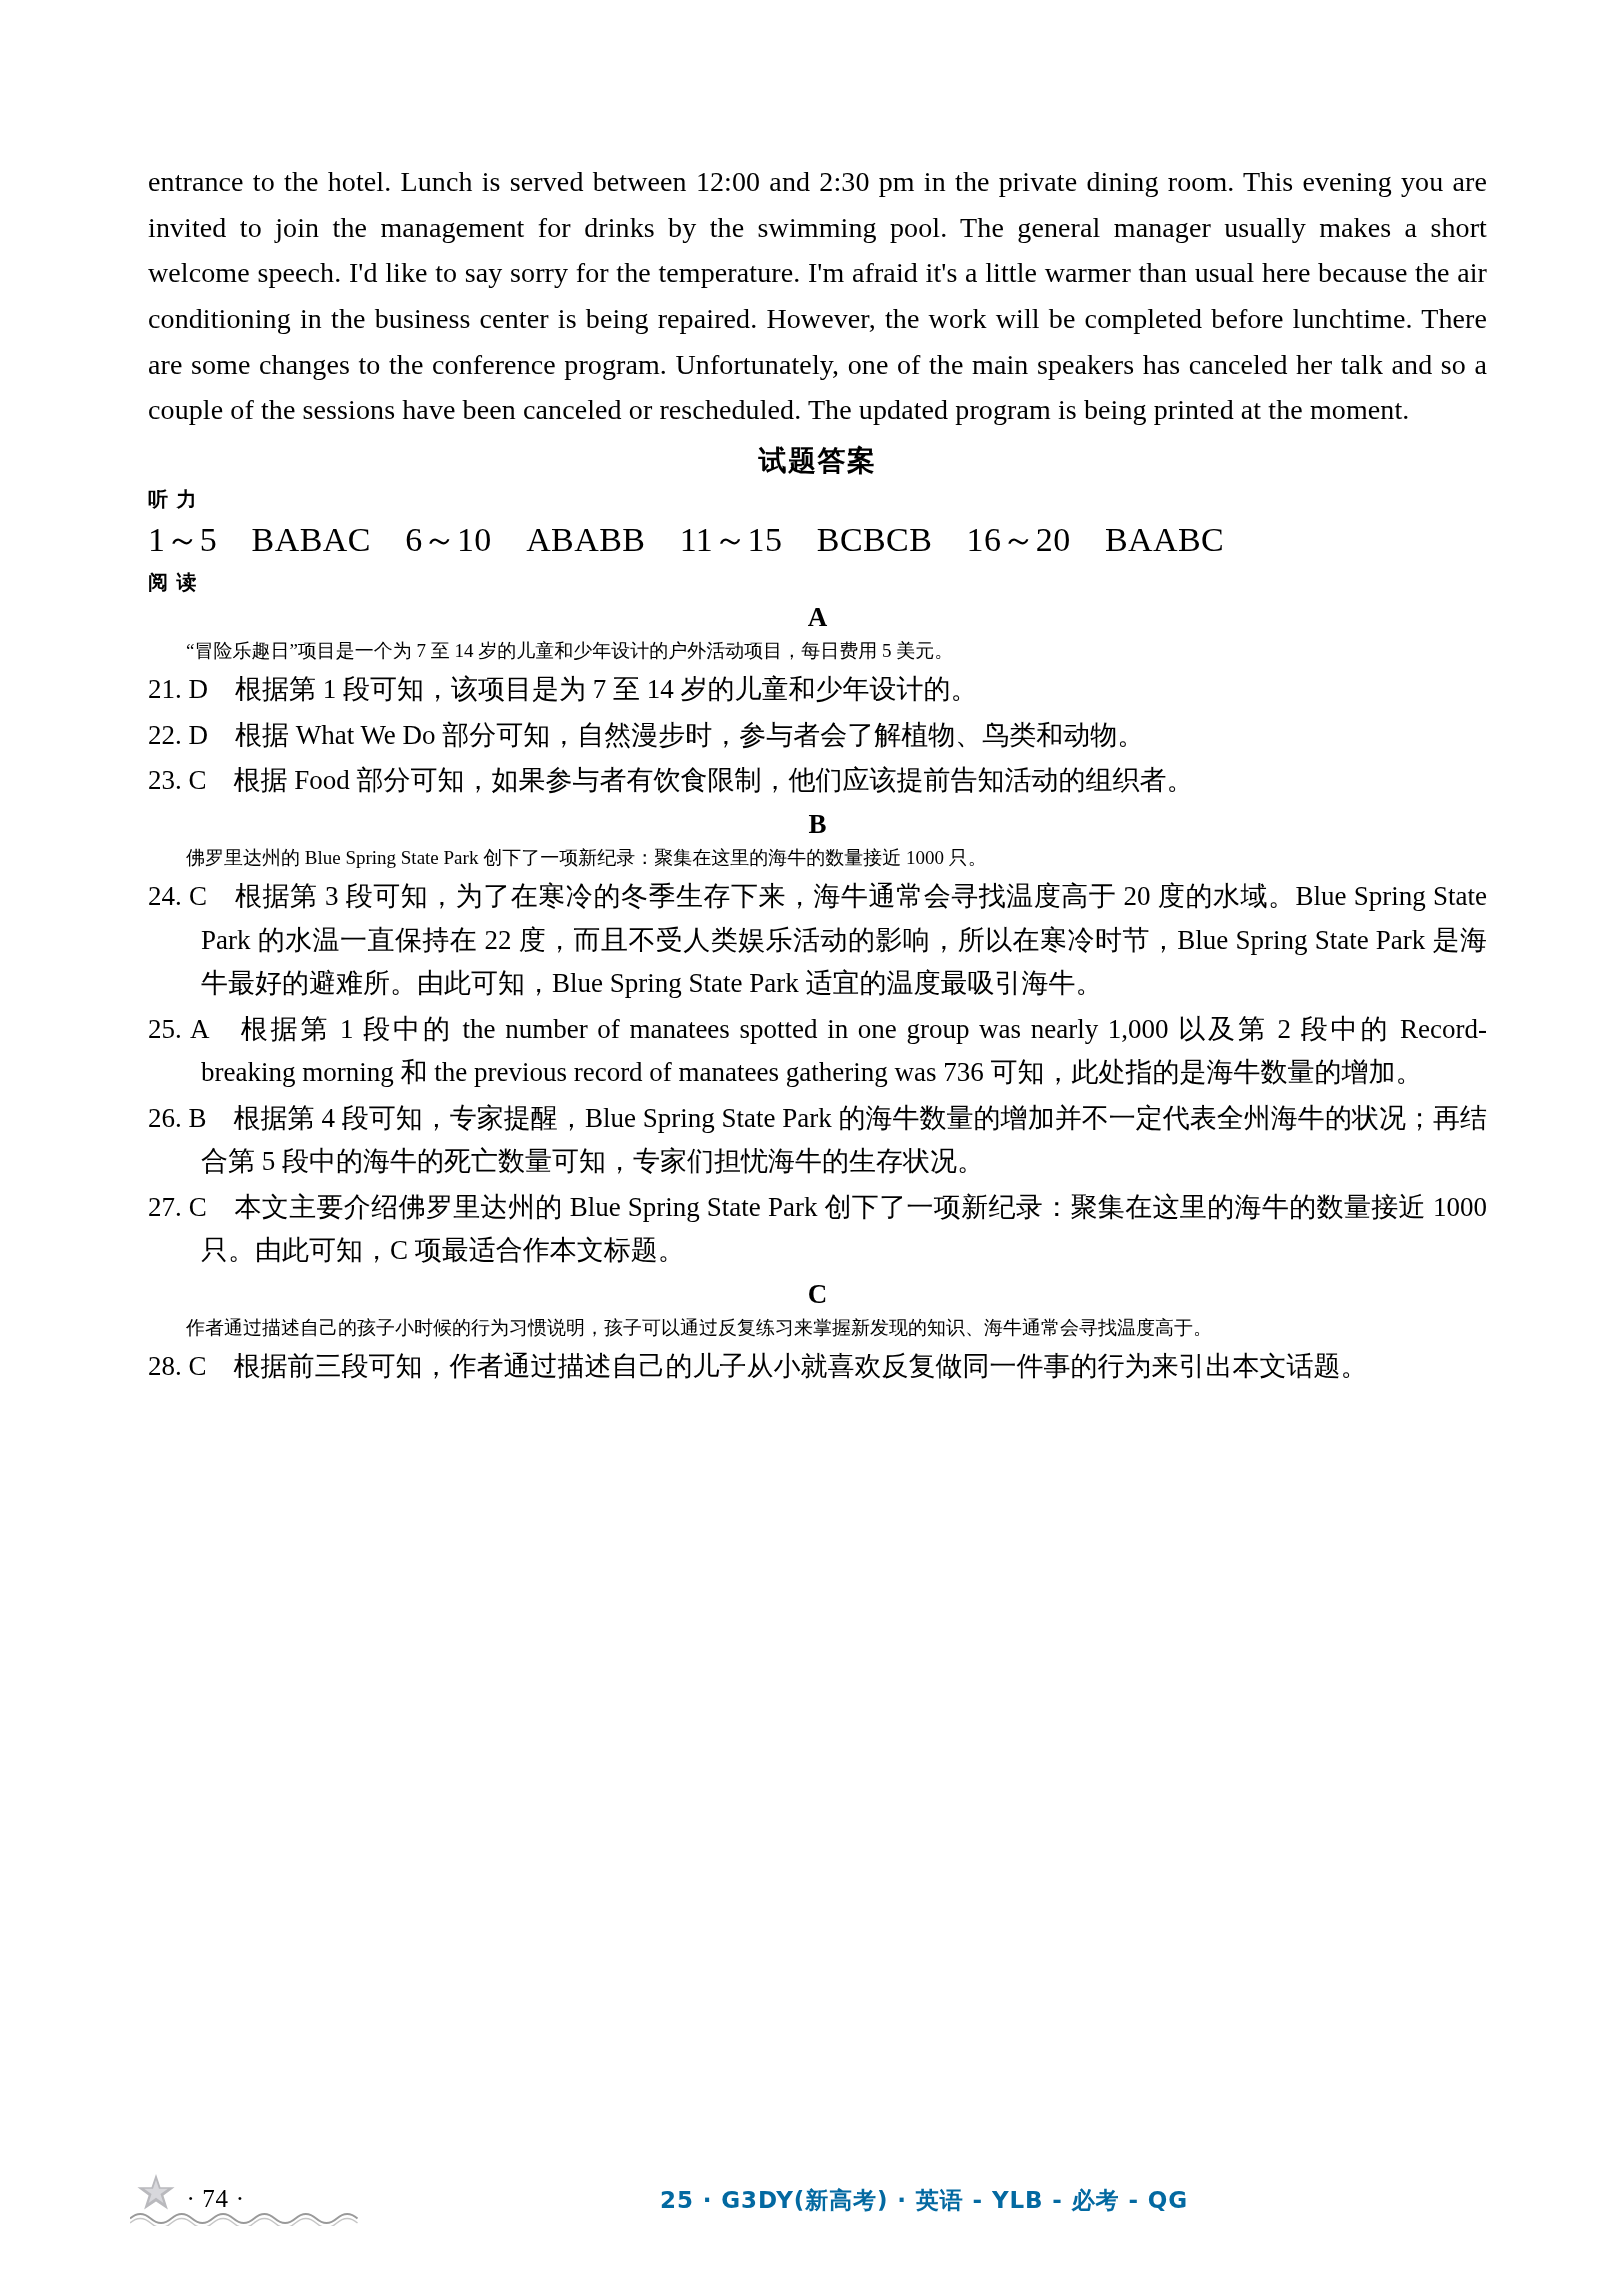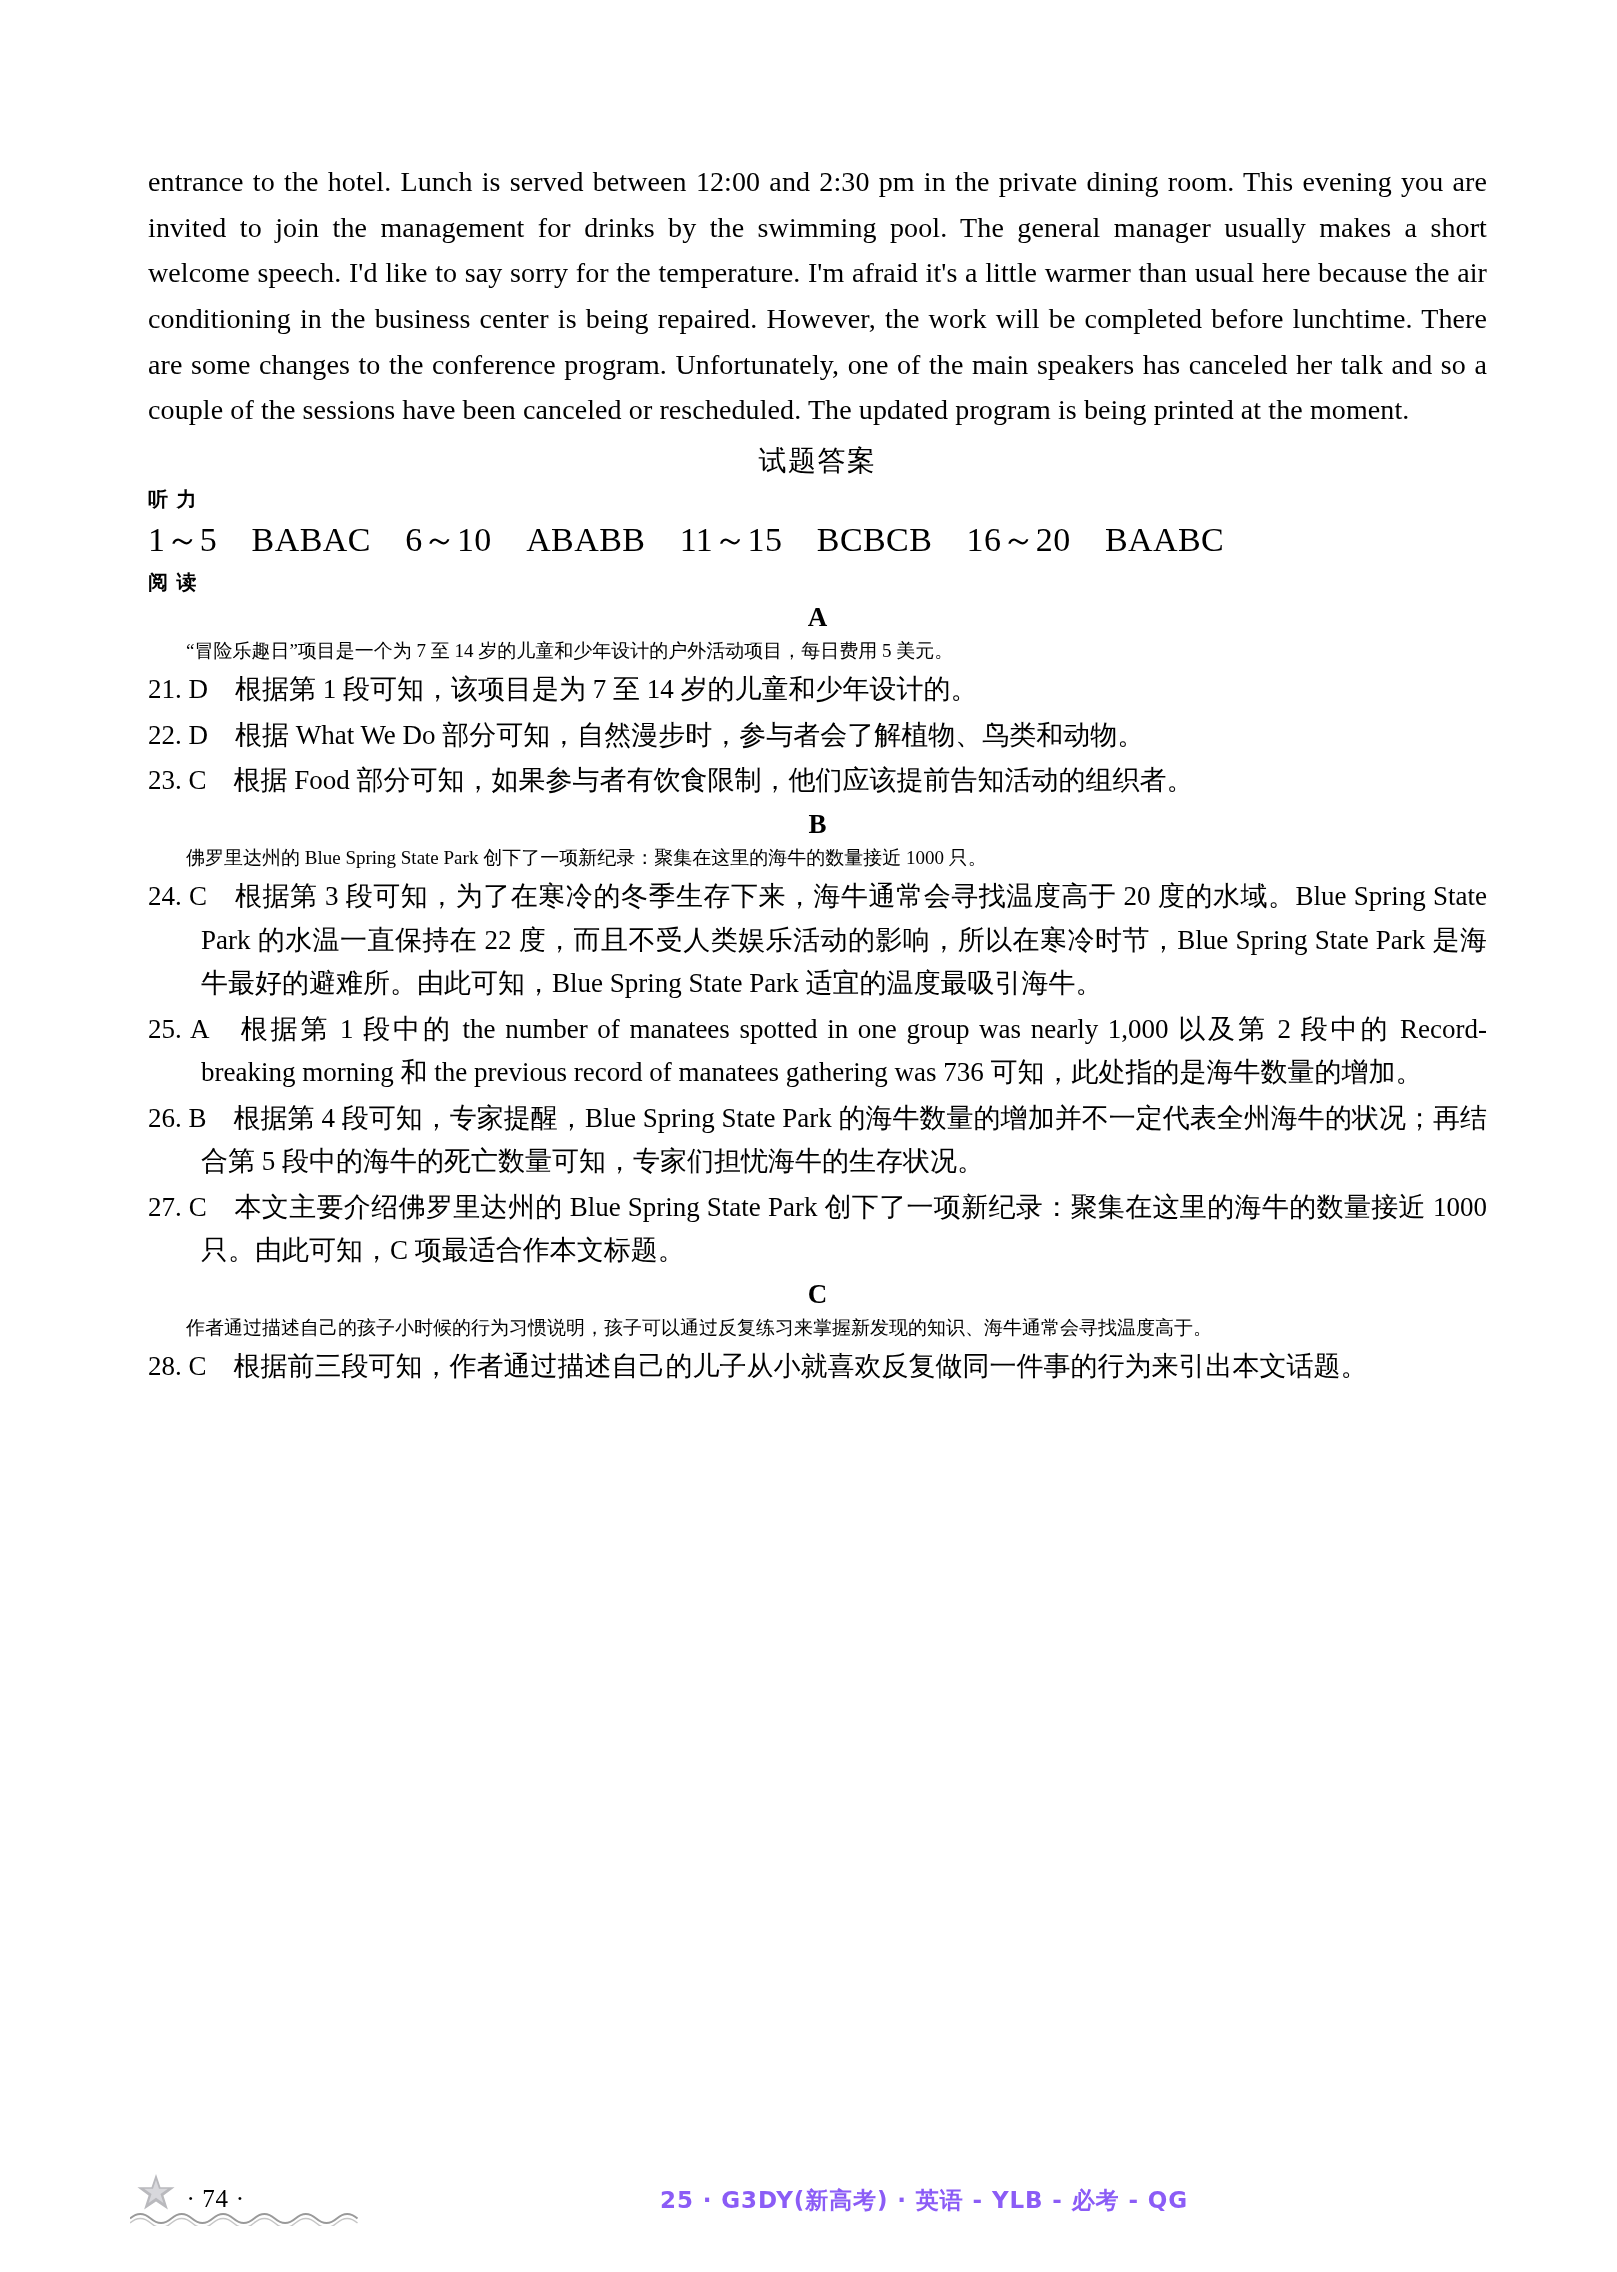--- a/index.html
+++ b/index.html
@@ -27,21 +27,21 @@
     line-height: 1.63;
     text-align: justify;
     margin: 0;
     letter-spacing: 0.1px;
   }
   .indent2 {
     text-indent: 2em;
   }
   .heading-cn {
     font-family: "DejaVu Sans", sans-serif;
-    font-weight: normal;
+    font-weight: bold;
     font-size: 28px;
     text-align: center;
     margin: 9px 0 4.4px 0;
     letter-spacing: 1.5px;
   }
   .heading-cn-spaced {
     font-family: Liberation Sans, sans-serif;
     font-weight: bold;
     font-size: 20px;
     margin: 6px 0 4.4px 0;
@@ -106,21 +106,21 @@
     width: 229px;
     height: 18px;
   }
   .footer-right {
     position: absolute;
     right: 130px;
     bottom: 10.4px;
     font-family: "DejaVu Sans", sans-serif;
     font-weight: bold;
     font-size: 23px;
-    color: #8b5cf6;
+    color: #0369a1;
     letter-spacing: 0.9px;
   }
 </style>
 </head>
 <body>
 
 <div class="page">
 
   <p class="listening-script">entrance to the hotel. Lunch is served between 12:00 and 2:30 pm in the private dining room. This evening you are invited to join the management for drinks by the swimming pool. The general manager usually makes a short welcome speech. I'd like to say sorry for the temperature. I'm afraid it's a little warmer than usual here because the air conditioning in the business center is being repaired. However, the work will be completed before lunchtime. There are some changes to the conference program. Unfortunately, one of the main speakers has canceled her talk and so a couple of the sessions have been canceled or rescheduled. The updated program is being printed at the moment.</p>
 

